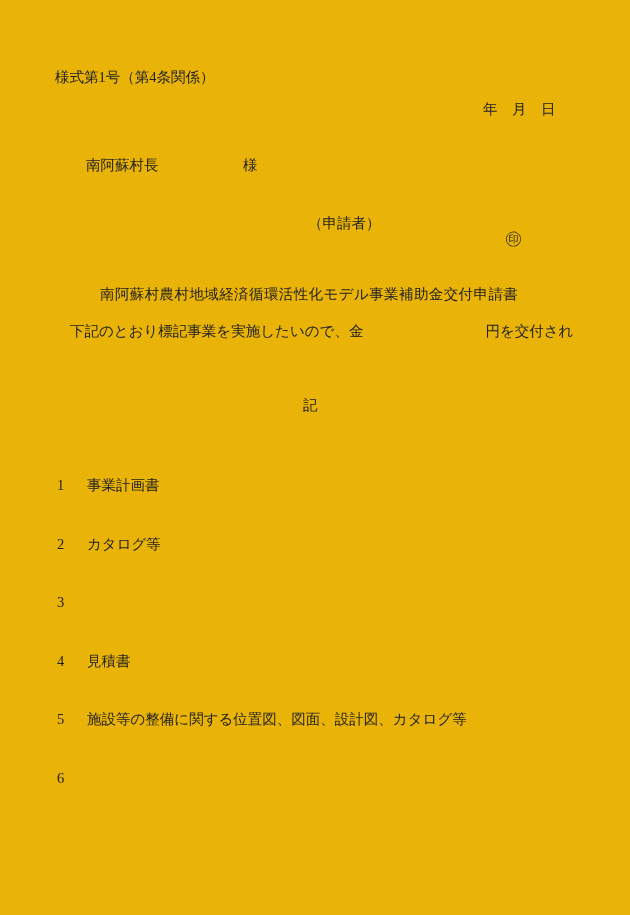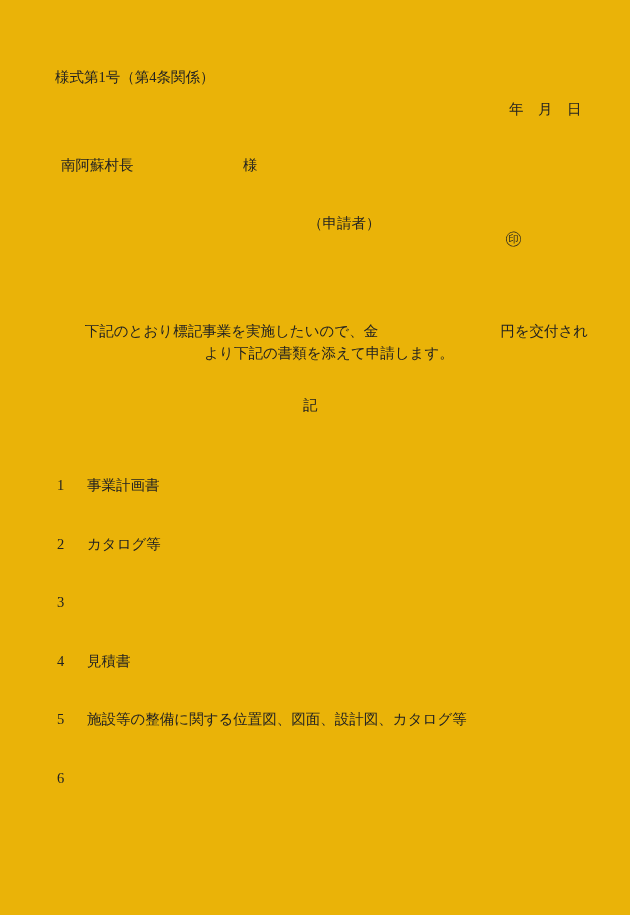--- a/index.html
+++ b/index.html
@@ -8,28 +8,28 @@
     width:630px;height:915px;
     background:#eab308;
     color:#222222;
     font-family:"Liberation Serif","DejaVu Serif",serif;
     font-size:14.5px;
     overflow:hidden;
     margin:0 auto;
   }
   .abs{position:absolute;white-space:pre;line-height:19px;}
   .form-label{left:55px;top:68px;}
-  .date-line{left:509px;top:100px;}
-  .addressee{left:61px;top:156px;}
+  .date-line{left:483px;top:100px;}
+  .addressee{left:86px;top:156px;}
   .honorific{left:243px;top:156px;}
   .applicant{left:308px;top:214px;}
   .seal{left:505px;top:229px;font-size:17px;}
   .title{left:100px;top:285px;letter-spacing:0.4px;}
   .body-para{left:55px;top:320px;width:548px;white-space:normal;}
-  .body-para .line{line-height:22px;white-space:pre;text-align:center;}
+  .body-para .line{line-height:22px;white-space:pre;}
   .line1{padding-left:15px;}
   .blank{display:inline-block;width:122px;height:1px;}
   .record-heading{left:303px;top:396px;}
   .attachments{left:57px;top:437px;}
   .att-row{display:flex;line-height:20.6px;}
   .att-no{width:30px;}
 </style>
 </head>
 <body>
 
@@ -40,24 +40,24 @@
   <div class="abs date-line">年　月　日</div>
 
   <div class="abs addressee">南阿蘇村長</div>
 
   <div class="abs honorific">様</div>
 
   <div class="abs applicant">（申請者）</div>
 
   <div class="abs seal">㊞</div>
 
+  <div class="abs title">南阿蘇村農村地域経済循環活性化モデル事業補助金交付申請書</div>
 
   <div class="abs body-para">
     <div class="line line1"><span>下記のとおり標記事業を実施したいので、金</span><span class="blank"></span><span>円を交付され</span></div>
-    <div class="line">より下記の書類を添えて申請します。</div>
   </div>
 
   <div class="abs record-heading">記</div>
 
   <div class="abs attachments">
     <div class="att-row">
       <span class="att-no">1</span>
       <span class="att-label">事業計画書</span>
     </div>
     <div class="att-row">

